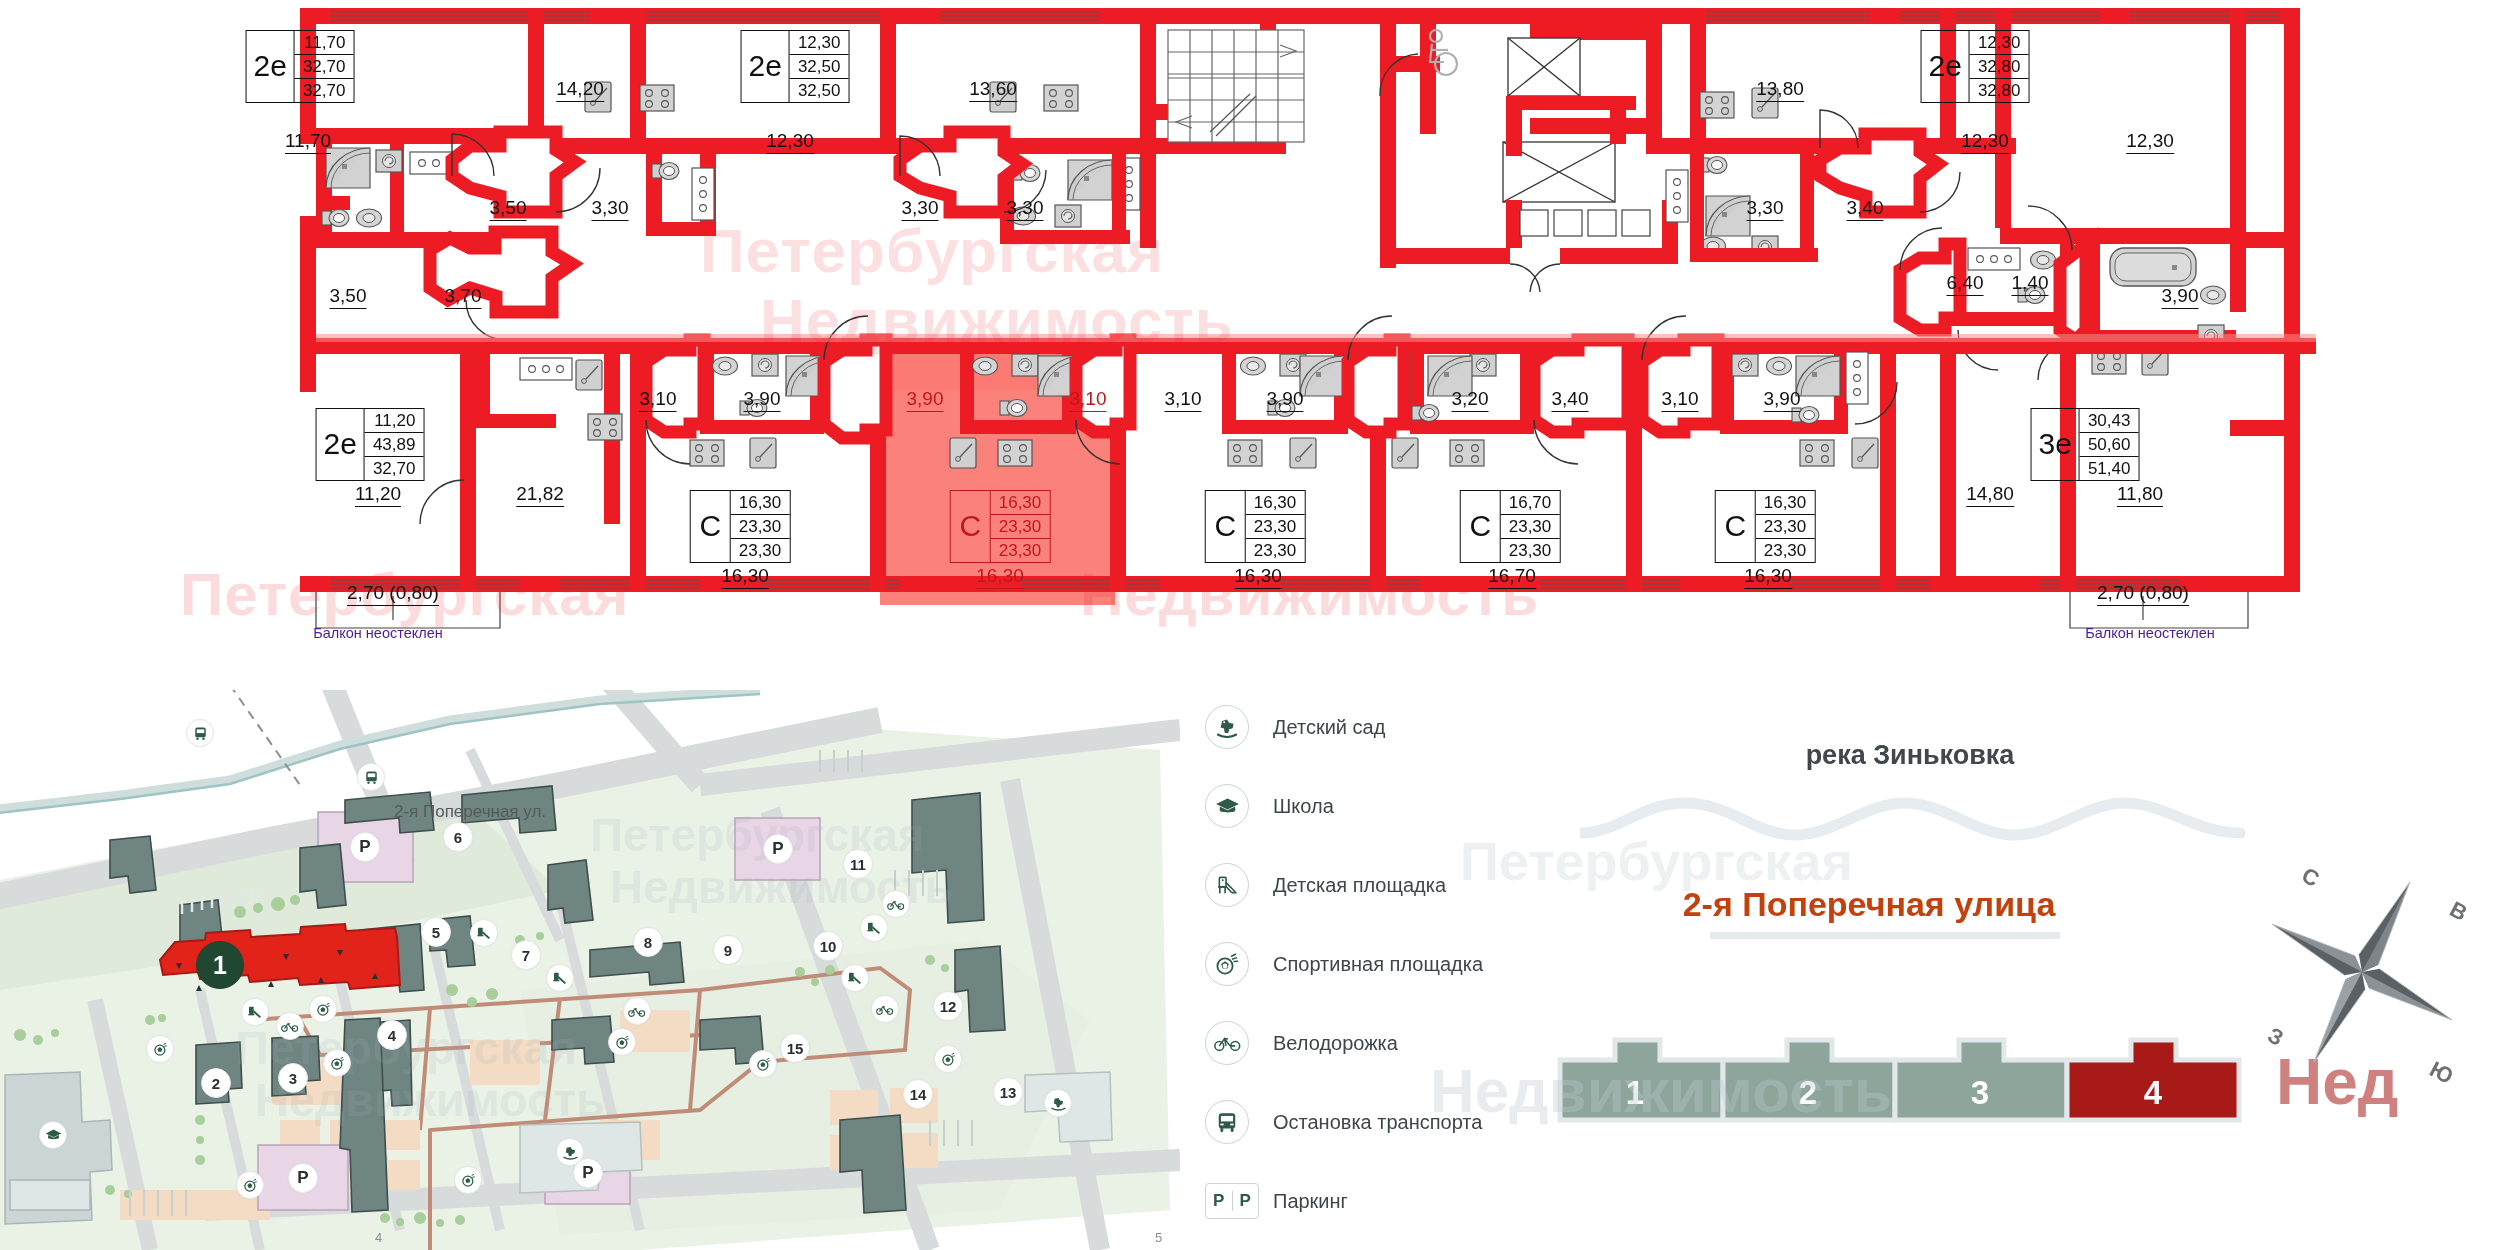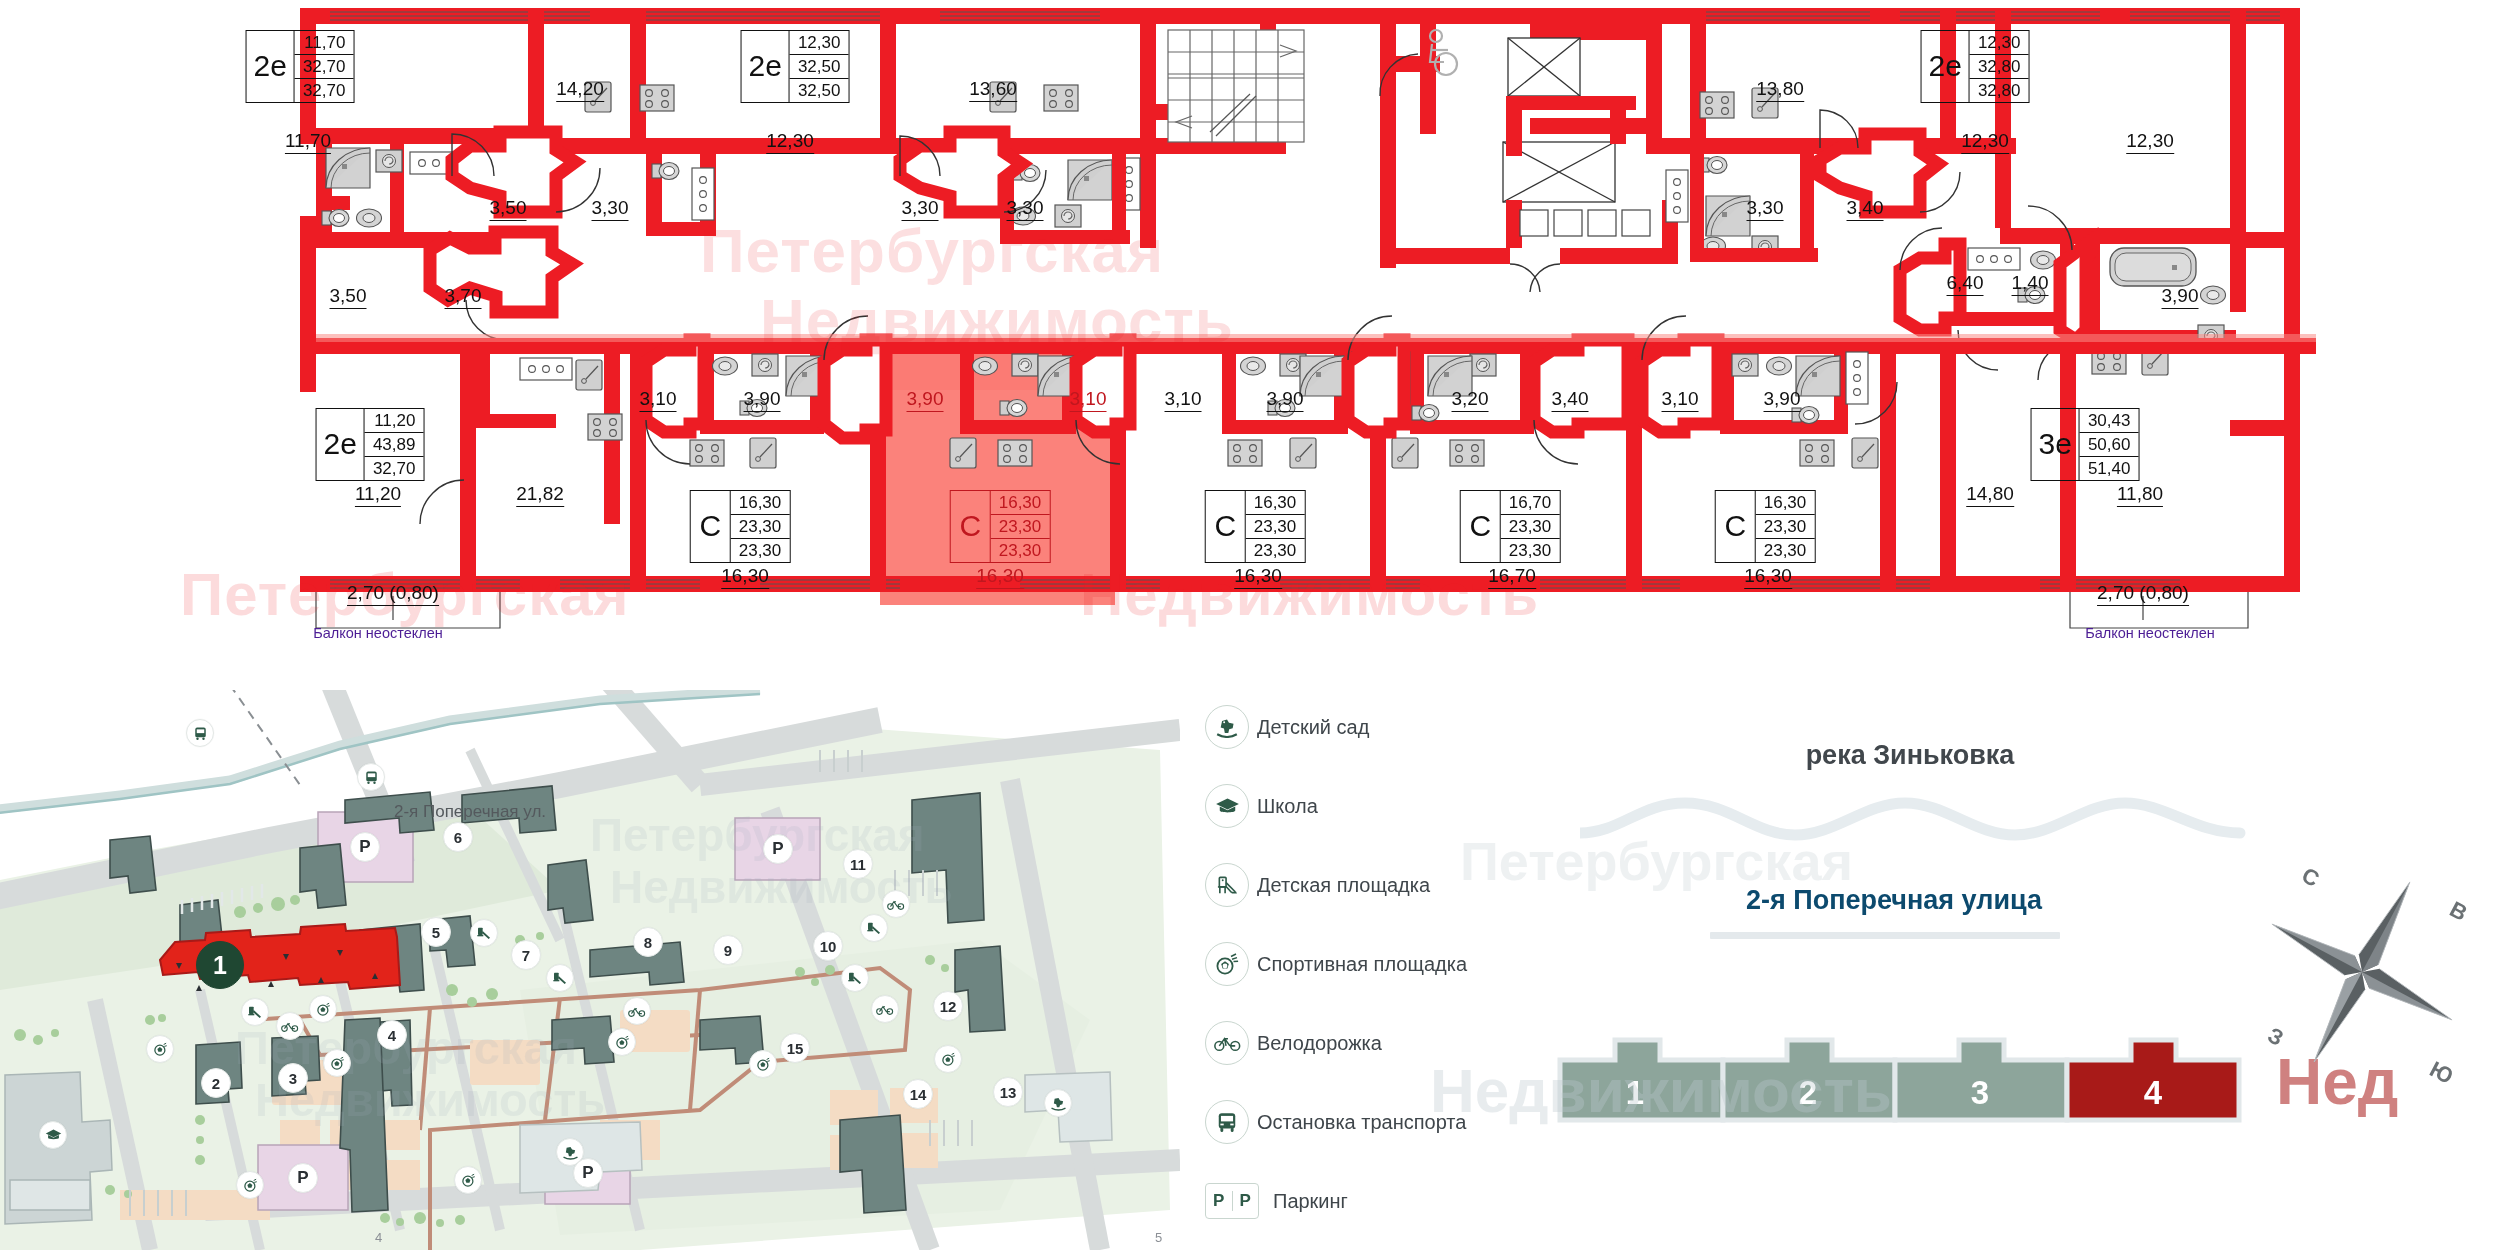--- a/index.html
+++ b/index.html
@@ -121,32 +121,32 @@
   }
   .leg-icon.parking {
     border-radius: 4px; width: 54px; height: 36px; padding:0;
     display:flex; gap:0;
   }
   .leg-icon.parking .pbox {
     flex:1; display:flex; align-items:center; justify-content:center;
     font-size:17px; font-weight:700; color:#2e5a48;
   }
   .leg-icon.parking .pbox+.pbox { border-left:1.4px solid #c9d6cf; }
-  .leg-label { margin-left: 8px; font-size: 20px; color: #3f464b; }
+  .leg-label { margin-left: 24px; font-size: 20px; color: #3f464b; }
 
   
   #rightpanel { position:absolute; left:1640px; top:700px; width:860px; height:550px; }
   .river-title {
     position:absolute; left:270px; top:40px;
     font-size:27px; font-weight:700; color:#41474c; white-space:nowrap;
     transform: translateX(-50%);
   }
   .street-title {
-    position:absolute; left:254px; top:185px;
-    font-size:27px; font-weight:700; color:#0c4a6e; white-space:nowrap;
+    position:absolute; left:229px; top:185px;
+    font-size:34px; font-weight:700; color:#c2410c; white-space:nowrap;
     transform: translateX(-50%);
   }
   .street-rule {
     position:absolute; left:70px; top:232px; width:350px; height:7px;
     background:#e4e9ec; border-radius:1px;
   }
 
   .bld-num {
     position:absolute; font-size:33px; font-weight:700; color:#ffffff;
     transform: translate(-50%,-50%);

